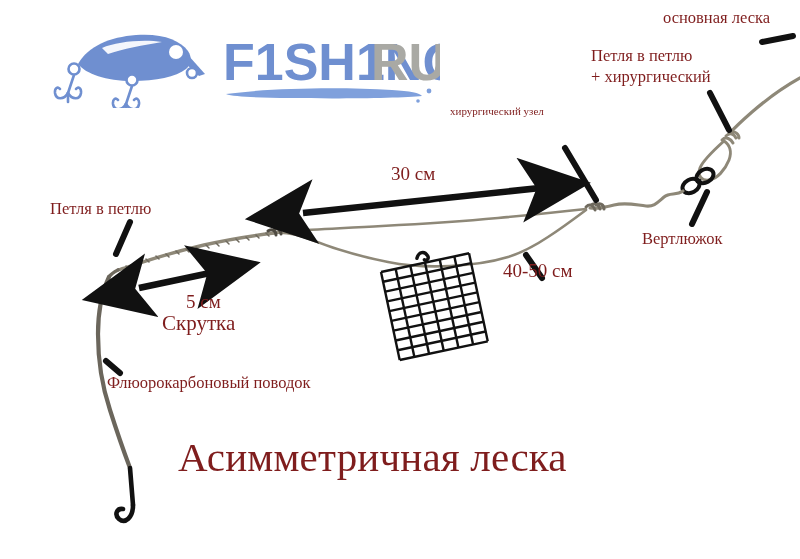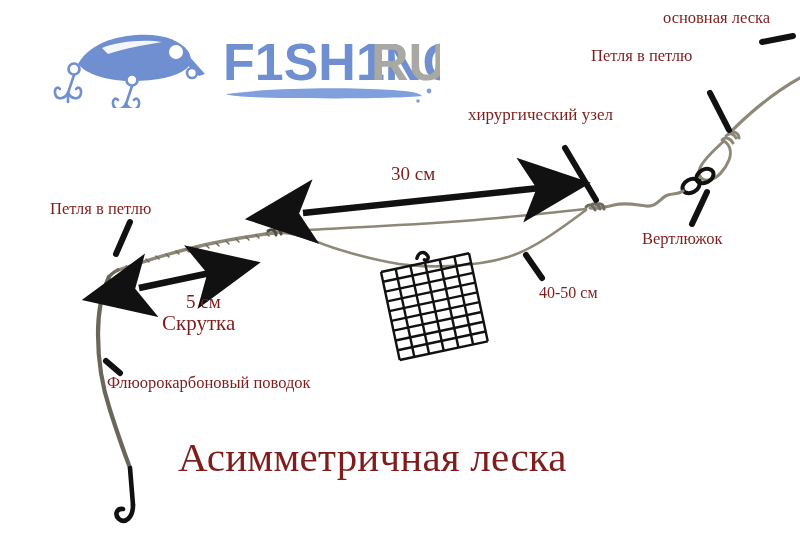--- a/index.html
+++ b/index.html
@@ -26,24 +26,24 @@
   }
   .label {
     position: absolute;
     font-family: "Liberation Serif", "DejaVu Serif", serif;
     color: #7f1d1d;
     white-space: nowrap;
     line-height: 1.18;
   }
   .lbl-main-line   { left: 663px; top: 8px;   font-size: 16.5px; }
   .lbl-loop-surg   { left: 591px; top: 46px;  font-size: 16.5px; }
-  .lbl-surg-knot   { left: 468px; top: 105px; font-size: 17px; }
+  .lbl-surg-knot   { left: 450px; top: 105px; font-size: 11px; }
   .lbl-swivel      { left: 642px; top: 229px; font-size: 16.5px; text-align: right; }
   .lbl-loop-left   { left: 50px;  top: 199px; font-size: 16.5px; }
-  .lbl-40-50       { left: 503px; top: 284px; font-size: 16px; margin-left: 36px; }
+  .lbl-40-50       { left: 503px; top: 260px; font-size: 19px; }
   .lbl-fluoro      { left: 107px; top: 373px; font-size: 16.5px; text-align: right; }
   .lbl-30cm        { left: 391px; top: 163px; font-size: 19px; }
   .lbl-10cm        { left: 186px; top: 291px; font-size: 19px; }
   .lbl-skrutka     { left: 162px; top: 311px; font-size: 21px; }
   .lbl-title {
     left: 178px;
     top: 433px;
     font-size: 41px;
     letter-spacing: 0.2px;
   }
@@ -214,20 +214,21 @@
     <path d="M106,361 L120,373" stroke="#111111" stroke-width="6" stroke-linecap="round"></path>
 
     <line x1="303" y1="213" x2="578" y2="184" stroke="#111111" stroke-width="6.5" marker-start="url(#arrowStart)" marker-end="url(#arrowEnd)"></line>
     <line x1="139" y1="288" x2="248" y2="265" stroke="#111111" stroke-width="6.5" marker-start="url(#arrowStart)" marker-end="url(#arrowEnd)"></line>
   </svg>
 
   <div class="label lbl-main-line">основная леска</div>
 
   <div class="label lbl-loop-surg two-line">
     <div>Петля в петлю</div>
+    <div>+ хирургический</div>
   </div>
 
   <div class="label lbl-surg-knot">хирургический узел</div>
 
   <div class="label lbl-swivel">Вертлюжок</div>
 
   <div class="label lbl-loop-left">Петля в петлю</div>
 
   <div class="label lbl-40-50">40-50 см</div>
 

